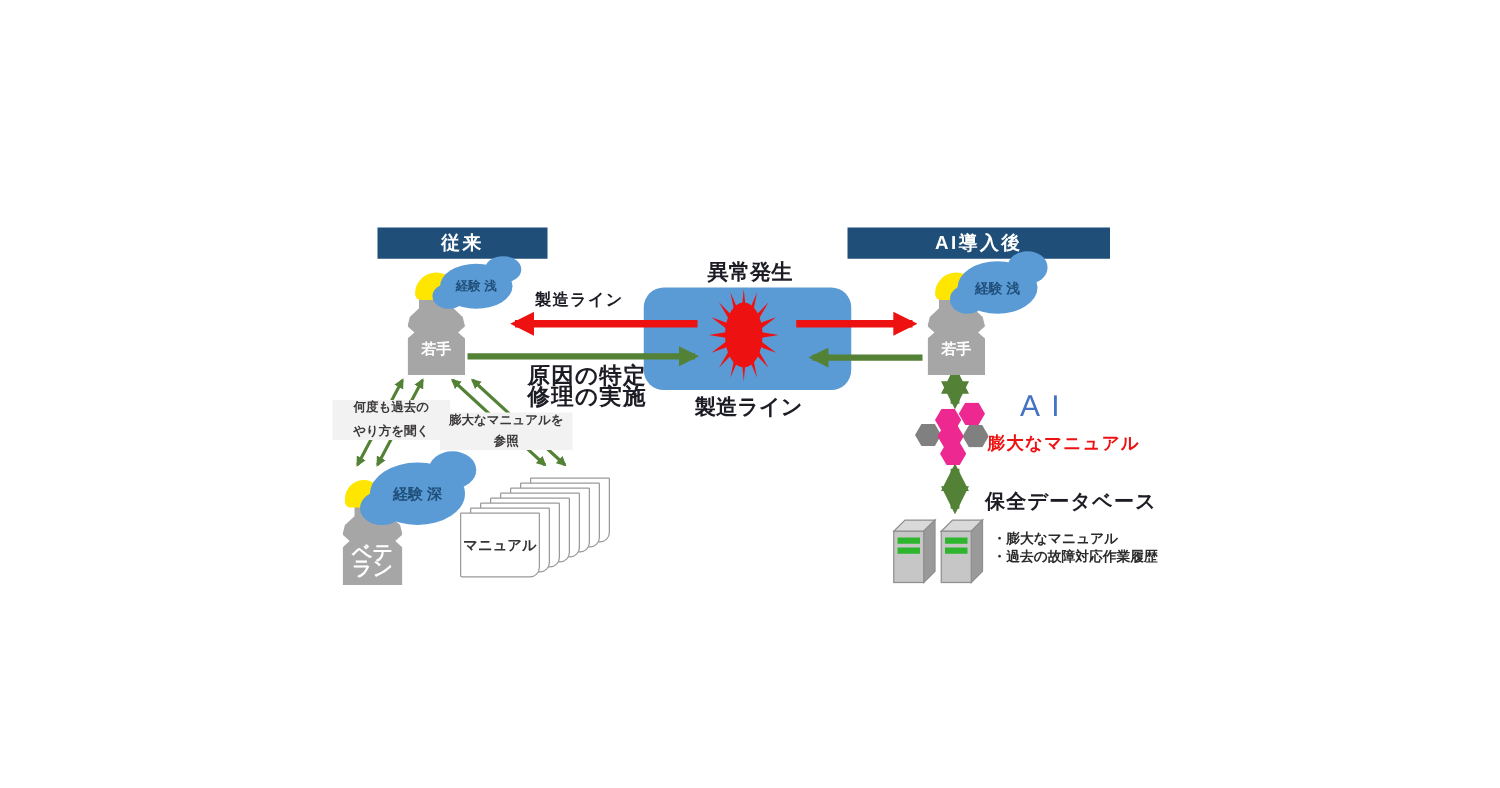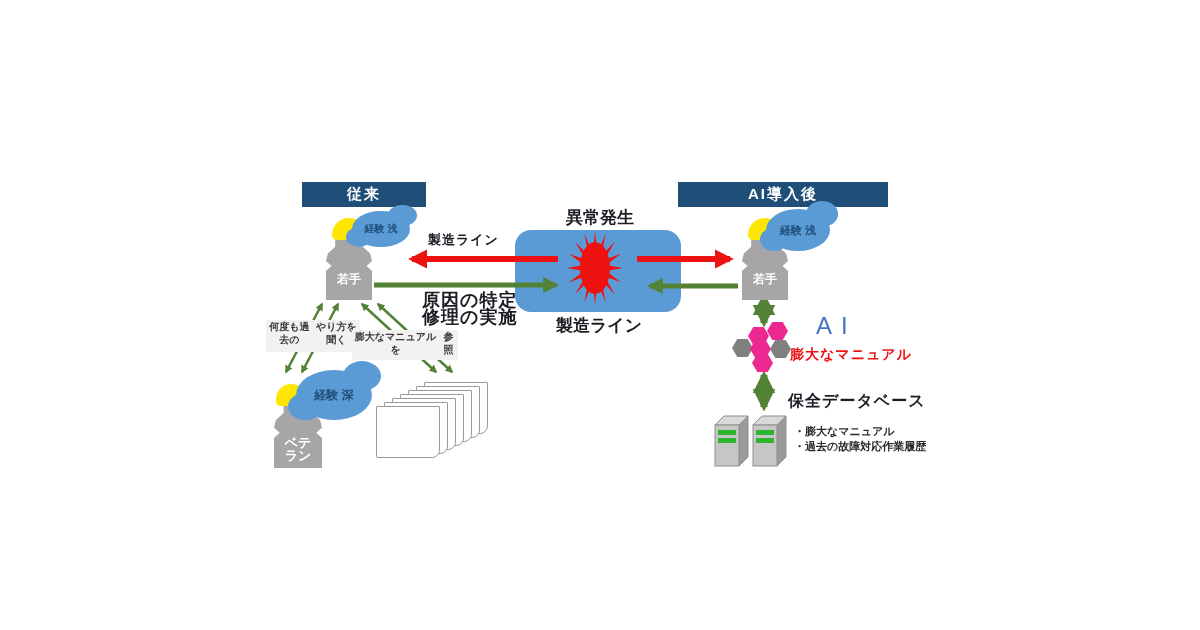--- a/index.html
+++ b/index.html
@@ -9,21 +9,21 @@
     --server-gray:#C6C6C6; --server-stripe:#2DB52D; --ai-blue:#4472C4;
     --text-dark:#1C1C24; --label-bg:#F2F2F2; --cloud-text:#1F4E79;
   }
   *{margin:0;padding:0;box-sizing:border-box;}
   html,body{width:1200px;height:630px;background:#fff;}
   body{font-family:"Liberation Sans","DejaVu Sans",sans-serif;position:relative;overflow:hidden;}
   .abs{position:absolute;}
 
   .hdr{background:var(--header-bg);color:#fff;font-weight:bold;font-size:15px;
        display:flex;align-items:center;justify-content:center;z-index:4;letter-spacing:2px;}
-  .hdr-trad{left:302px;top:182px;width:124px;height:25px;}
+  .hdr-trad{left:302px;top:182px;width:136px;height:25px;}
   .hdr-ai{left:678px;top:182px;width:210px;height:25px;}
 
   .title-black{color:var(--text-dark);font-weight:bold;font-size:17px;text-align:center;z-index:4;}
   .anomaly-title{left:540px;top:206px;width:120px;}
   .prodline-label{left:533px;top:314px;width:132px;}
 
   .blue-box{left:515px;top:230px;width:166px;height:82px;background:var(--box-blue);
             border-radius:16px;z-index:2;}
   .starburst{left:535px;top:208px;z-index:6;}
 
@@ -42,35 +42,35 @@
   .helmet{position:absolute;background:var(--yellow);border-radius:17px 17px 5px 5px;z-index:1;}
   .torso{position:absolute;background:var(--person-gray);color:#fff;font-weight:bold;
          display:flex;align-items:flex-end;justify-content:center;
          clip-path:polygon(20% 0,80% 0,80% 14%,96% 25%,100% 37%,88% 45%,100% 53%,100% 100%,0 100%,0 53%,12% 45%,0 37%,4% 25%,20% 14%);}
   .person-left{left:326px;top:218px;}
   .person-right{left:742px;top:218px;}
   .person .helmet{left:6px;top:0;width:34px;height:22px;}
   .person .torso{left:0;top:20px;width:46px;height:62px;font-size:12px;padding-bottom:12px;}
   .veteran{left:274px;top:384px;z-index:11;width:50px;}
   .veteran .helmet{left:2px;top:0;width:30px;height:22px;}
-  .veteran .torso{left:0;top:20px;width:48px;height:64px;font-size:13px;line-height:13px;
+  .veteran .torso{left:0;top:20px;width:48px;height:64px;font-size:16px;line-height:13px;
                   padding-bottom:6px;text-align:center;}
 
   .cloud{background:var(--cloud-blue);border-radius:50%;display:flex;align-items:center;
          justify-content:center;color:var(--cloud-text);font-weight:bold;z-index:12;text-align:center;}
   .cloud::before,.cloud::after{content:"";position:absolute;background:var(--cloud-blue);border-radius:50%;}
   .cloud::before{width:45%;height:55%;left:-10%;top:45%;}
   .cloud::after{width:50%;height:60%;right:-12%;top:-18%;}
   .cloud>span{position:relative;z-index:2;}
   .cloud-worker-left{left:352px;top:211px;width:58px;height:36px;font-size:10px;}
   .cloud-worker-right{left:766px;top:209px;width:64px;height:42px;font-size:11px;}
   .cloud-veteran{left:296px;top:370px;width:76px;height:50px;font-size:12px;}
 
   .note-box{background:var(--label-bg);color:#3B3838;font-weight:bold;text-align:center;
-            z-index:10;display:flex;flex-direction:row;justify-content:space-between;}
+            z-index:10;display:flex;flex-direction:column;justify-content:space-between;}
   .note-ask{left:266px;top:320px;width:94px;height:32px;font-size:10px;line-height:13px;}
   .note-ref{left:352px;top:330px;width:106px;height:30px;font-size:10px;line-height:13px;}
 
   .manual-stack{left:368px;top:382px;width:130px;height:86px;z-index:9;}
   .page{position:absolute;width:64px;height:52px;background:#fff;border:1.5px solid #9a9a9a;
         border-radius:1px 1px 8px 2px;}
   .page-front{display:flex;align-items:center;justify-content:center;font-size:11.5px;
               font-weight:bold;color:#333;}
 
   .hexes{left:732px;top:322px;width:62px;height:52px;z-index:8;}
@@ -168,20 +168,23 @@
 </div>
 
 <div class="abs manual-stack">
   <div class="page" style="left:56px;top:0;"></div>
   <div class="page" style="left:48px;top:4px;"></div>
   <div class="page" style="left:40px;top:8px;"></div>
   <div class="page" style="left:32px;top:12px;"></div>
   <div class="page" style="left:24px;top:16px;"></div>
   <div class="page" style="left:16px;top:20px;"></div>
   <div class="page" style="left:8px;top:24px;"></div>
+  <div class="page page-front" style="left:0;top:28px;">
+    <span>マニュアル</span>
+  </div>
 </div>
 
 <div class="abs hexes">
   <div class="hex hex-pink" style="left:16px;top:5px;"></div>
   <div class="hex hex-pink" style="left:35px;top:0;"></div>
   <div class="hex hex-gray" style="left:0;top:17px;"></div>
   <div class="hex hex-pink" style="left:18px;top:18px;"></div>
   <div class="hex hex-gray" style="left:38px;top:18px;"></div>
   <div class="hex hex-pink" style="left:20px;top:32px;"></div>
 </div>

